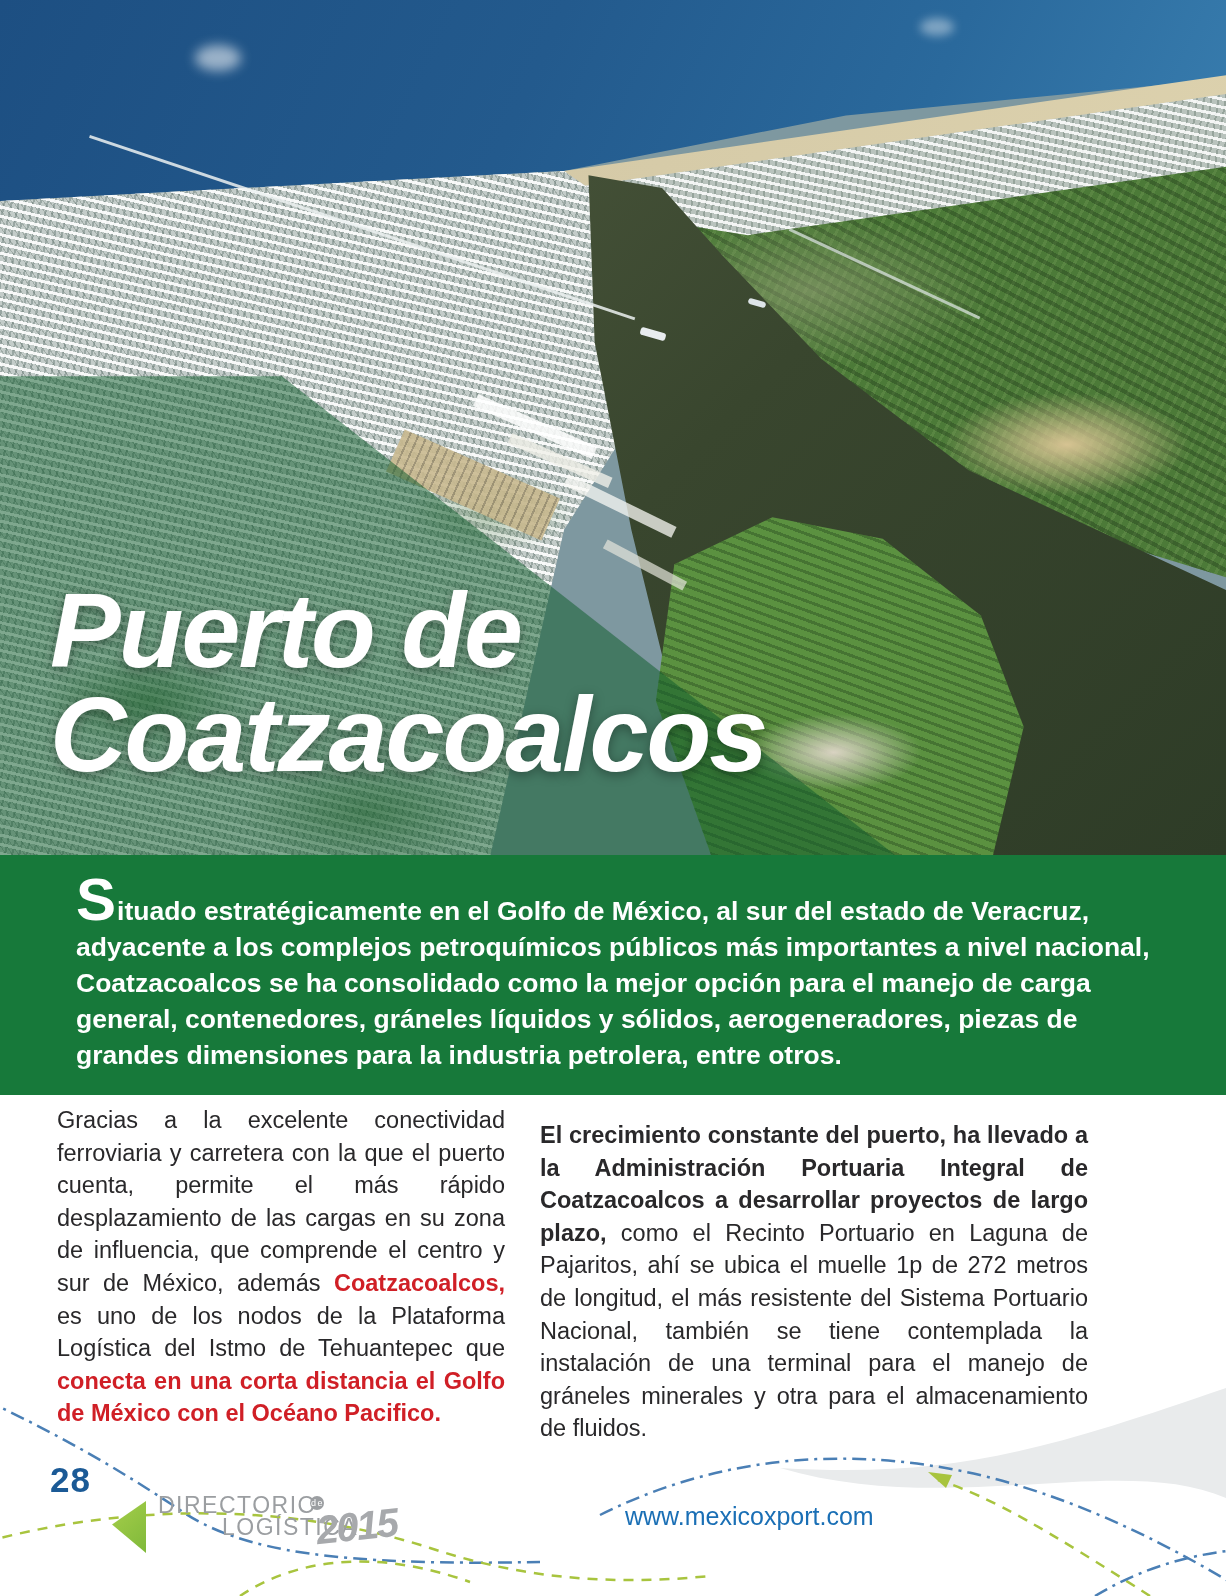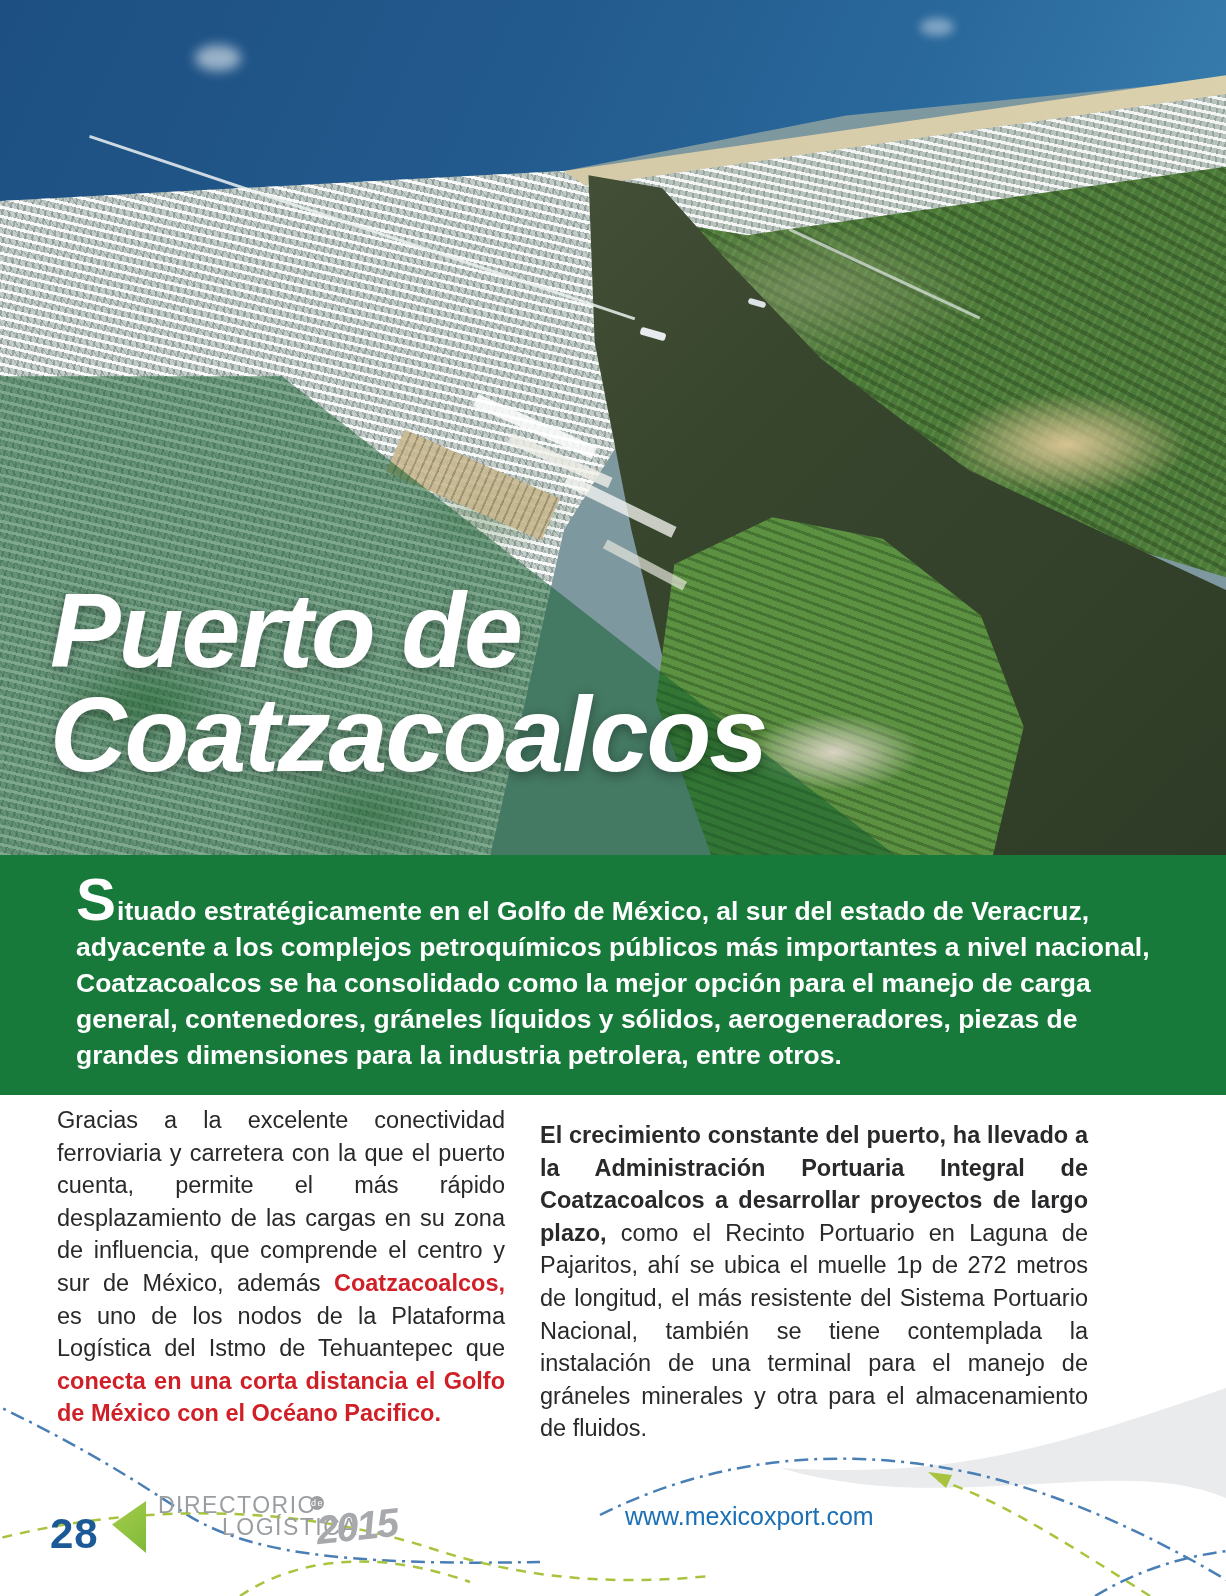--- a/index.html
+++ b/index.html
@@ -74,21 +74,21 @@
   
   .col{position:absolute;top:1104px;margin:0;color:#29282a;font-size:23.5px;line-height:32.6px;
        text-align:justify;}
   .col-left{left:57px;width:448px;}
   .col-right{left:540px;width:548px;margin-top:15px;}
   .red-bold{color:#d01f26;font-weight:bold;}
   .bold{font-weight:bold;}
 
   
   .footer-decor{position:absolute;left:0;top:1380px;width:1226px;height:216px;z-index:1;}
-  .page-number{position:absolute;left:50px;top:1510px;color:#1b5a96;font-size:42px;font-weight:bold;
+  .page-number{position:absolute;left:50px;top:1460px;color:#1b5a96;font-size:35px;font-weight:bold;
        letter-spacing:1px;z-index:3;}
   .marker{position:absolute;left:112px;top:1501px;width:34px;height:52px;z-index:3;
        background:linear-gradient(135deg,#a6ce4a,#7fb93a);
        clip-path:polygon(100% 0,100% 100%,0 45%);}
   .logo{position:absolute;left:158px;top:1492px;color:#9b9ea1;z-index:3;width:260px;}
   .logo-top{font-size:23px;letter-spacing:1.5px;}
   .logo-de{display:inline-block;font-size:9px;background:#9b9ea1;color:#fff;border-radius:50%;
        width:14px;height:14px;line-height:14px;text-align:right;margin-left:-7px;vertical-align:7px;}
   .logo-bottom{font-size:23px;letter-spacing:1.5px;margin-left:64px;margin-top:-5px;}
   .logo-year{position:absolute;left:158px;top:12px;font-size:40px;font-style:italic;font-weight:bold;

